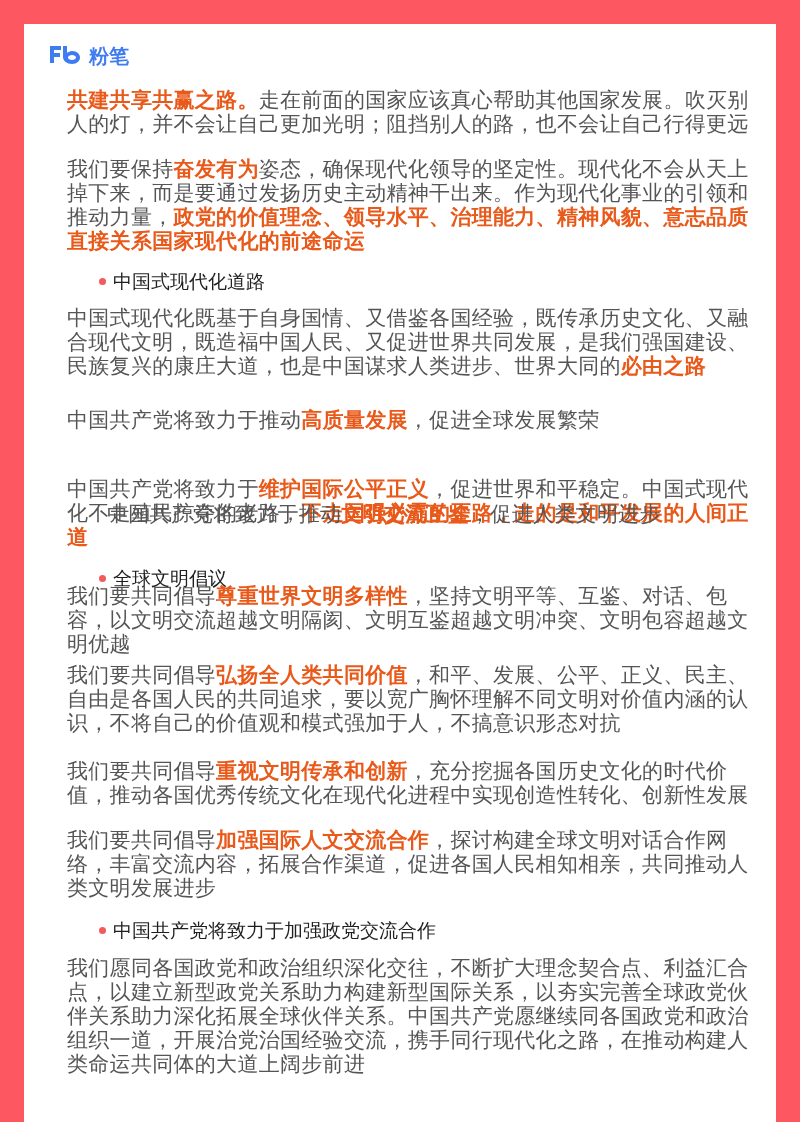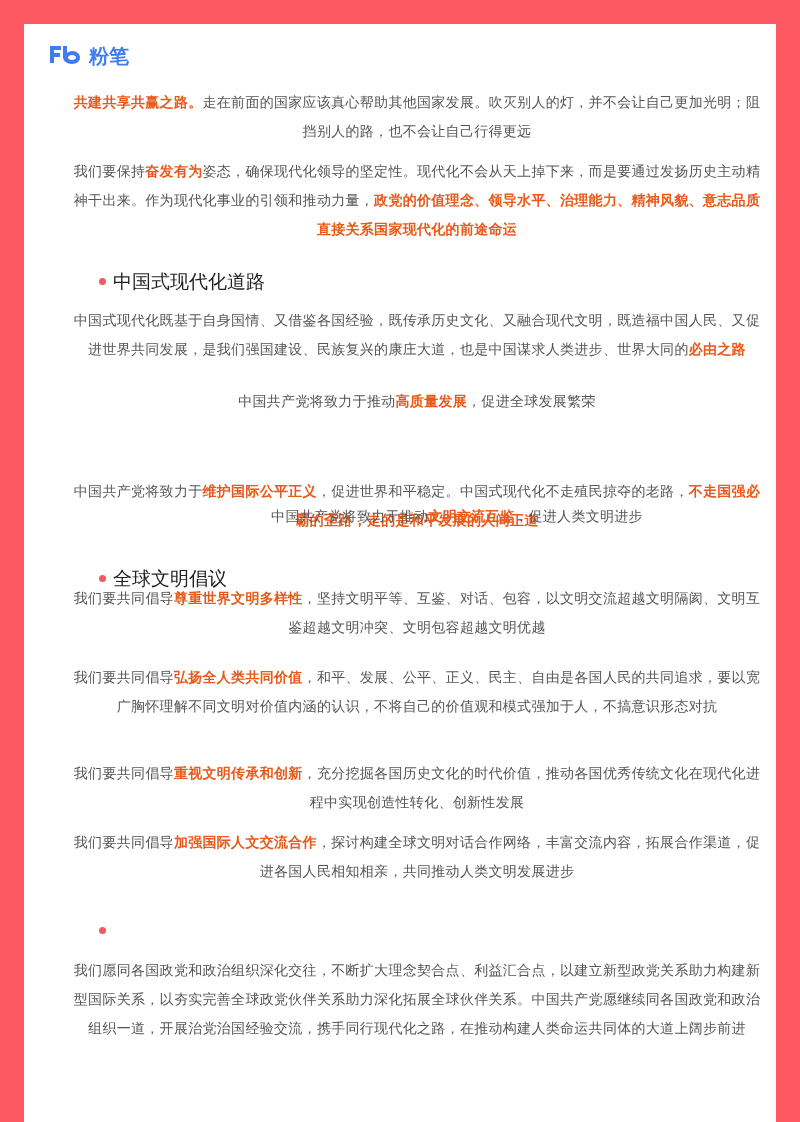--- a/index.html
+++ b/index.html
@@ -19,23 +19,22 @@
     color: #3f7cf1; font-weight: bold; font-size: 20px; letter-spacing: 0px;
   }
   .logo .mark {
     display: inline-block; margin-right: 3px;
   }
   .content {
     position: absolute; left: 43px; top: 0; width: 700px;
   }
   .para {
     position: absolute; left: 0; width: 700px;
-    font-size: 14px; line-height: 29px; color: #555555;
+    font-size: 21px; line-height: 24px; color: #555555;
     letter-spacing: 0.3px;
-    text-align: center;
   }
   .hl { color: #e8591a; font-weight: bold; }
   .heading {
     position: absolute; left: 0; width: 700px;
     font-size: 19px; font-weight: normal; color: #1f1f1f; line-height: 28px; margin-left: 46px;
   }
   .dot {
     position: absolute; left: -14px; top: 11px;
     width: 7px; height: 7px; border-radius: 50%;
     background: #f25a5e;
@@ -68,21 +67,21 @@
 
     <h2 class="heading" style="top:243px;">
       <span class="dot"></span>
       <span>中国式现代化道路</span>
     </h2>
 
     <p class="para" style="top:282px;">
       <span>中国式现代化既基于自身国情、又借鉴各国经验，既传承历史文化、又融合现代文明，既造福中国人民、又促进世界共同发展，是我们强国建设、民族复兴的康庄大道，也是中国谋求人类进步、世界大同的</span><span class="hl">必由之路</span>
     </p>
 
-    <p class="para" style="top:363px;">
+    <p class="para" style="top:384px;">
       <span>中国共产党将致力于推动</span><span class="hl">高质量发展</span><span>，促进全球发展繁荣</span>
     </p>
 
     <p class="para" style="top:413px;margin-top:40px;">
       <span>中国共产党将致力于</span><span class="hl">维护国际公平正义</span><span>，促进世界和平稳定。中国式现代化不走殖民掠夺的老路，</span><span class="hl">不走国强必霸的歪路，走的是和平发展的人间正道</span>
     </p>
 
     <p class="para" style="top:478px;margin-left:40px;">
       <span>中国共产党将致力于推动</span><span class="hl">文明交流互鉴</span><span>，促进人类文明进步</span>
     </p>
@@ -103,20 +102,21 @@
     <p class="para" style="top:735px;">
       <span>我们要共同倡导</span><span class="hl">重视文明传承和创新</span><span>，充分挖掘各国历史文化的时代价值，推动各国优秀传统文化在现代化进程中实现创造性转化、创新性发展</span>
     </p>
 
     <p class="para" style="top:804px;">
       <span>我们要共同倡导</span><span class="hl">加强国际人文交流合作</span><span>，探讨构建全球文明对话合作网络，丰富交流内容，拓展合作渠道，促进各国人民相知相亲，共同推动人类文明发展进步</span>
     </p>
 
     <h2 class="heading" style="top:892px;">
       <span class="dot"></span>
+      <span>中国共产党将致力于加强政党交流合作</span>
     </h2>
 
     <p class="para" style="top:932px;">
       <span>我们愿同各国政党和政治组织深化交往，不断扩大理念契合点、利益汇合点，以建立新型政党关系助力构建新型国际关系，以夯实完善全球政党伙伴关系助力深化拓展全球伙伴关系。中国共产党愿继续同各国政党和政治组织一道，开展治党治国经验交流，携手同行现代化之路，在推动构建人类命运共同体的大道上阔步前进</span>
     </p>
 
   </div>
 </div>
 
 </body></html>

